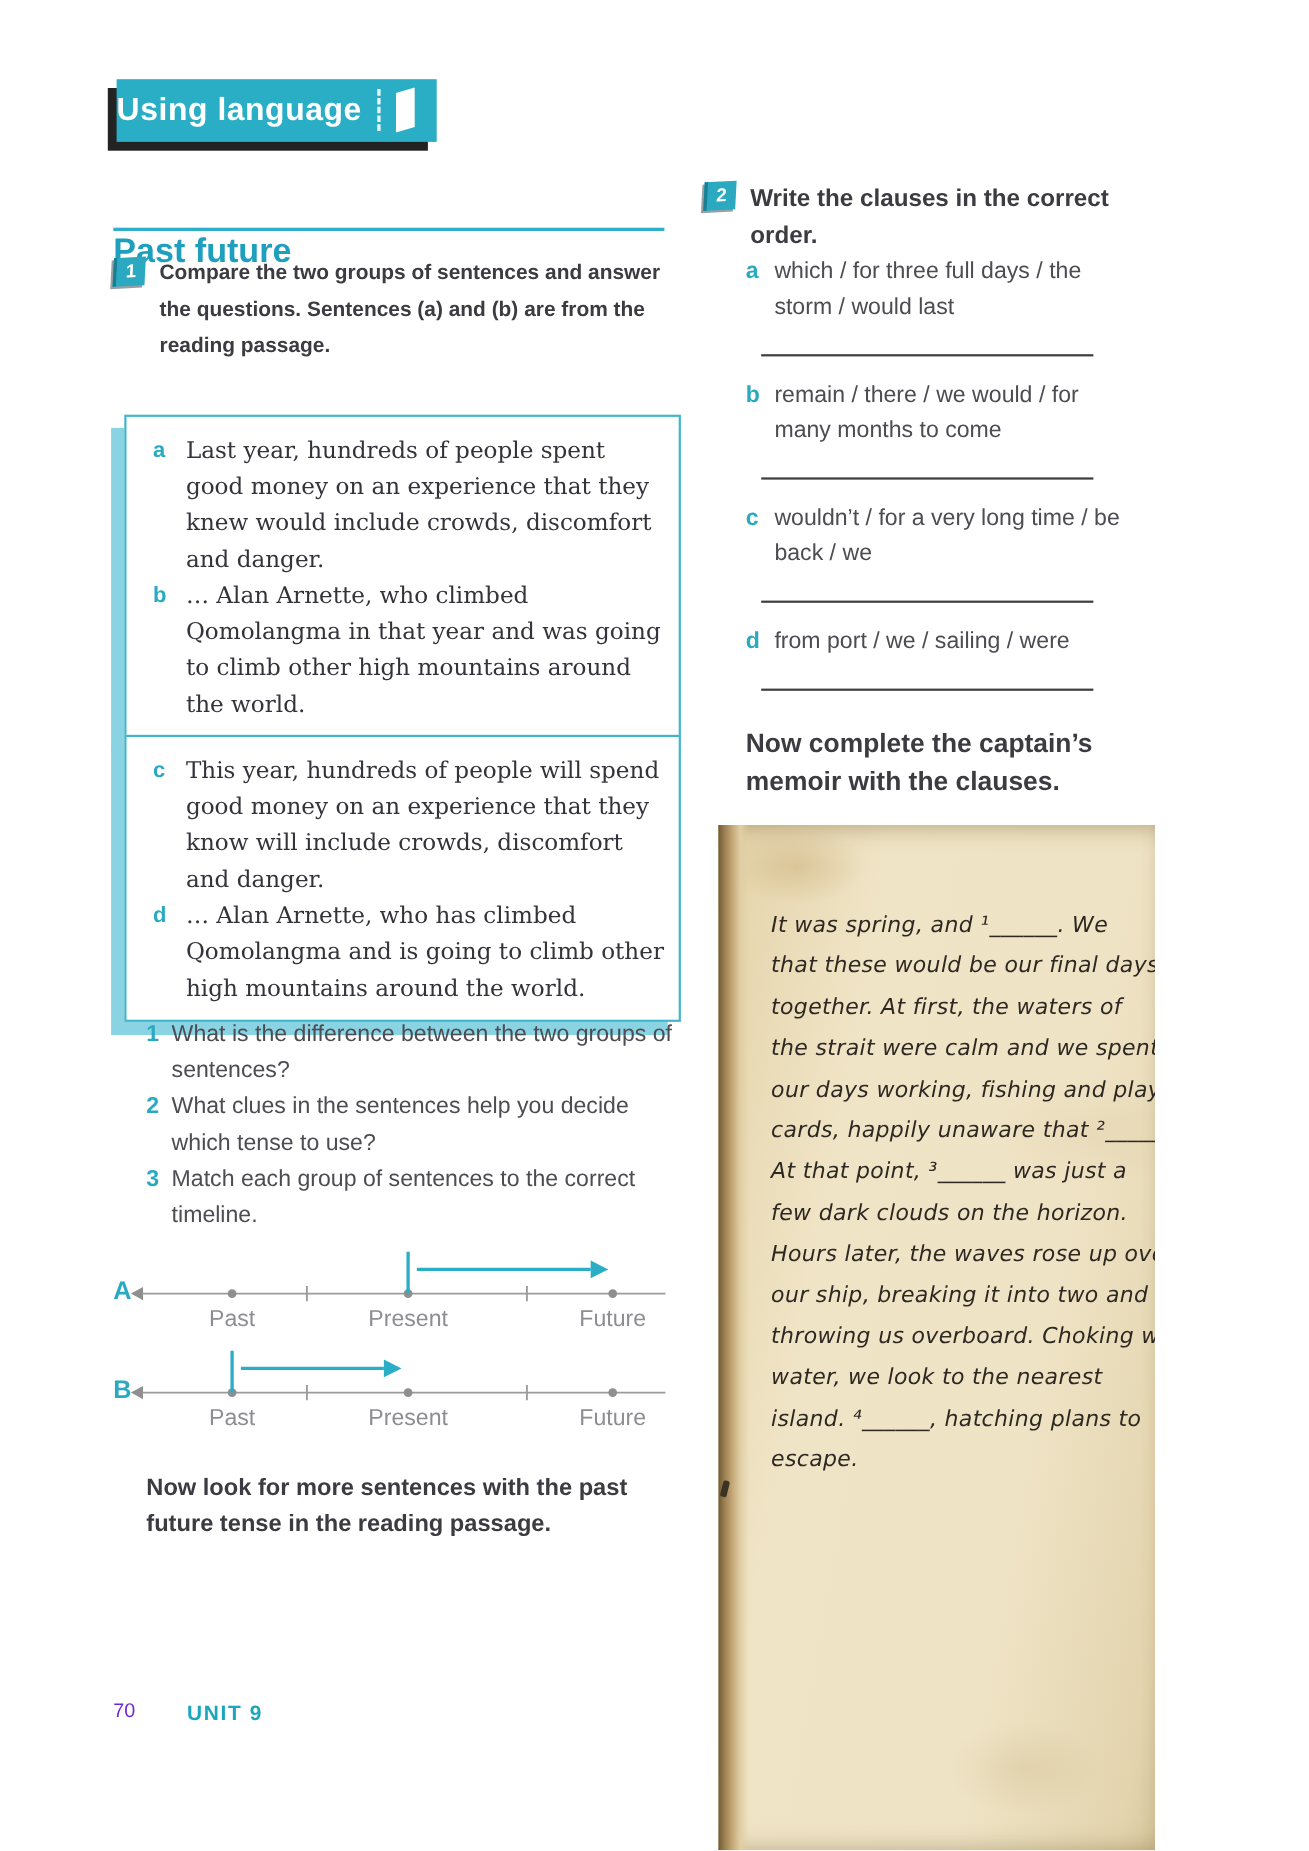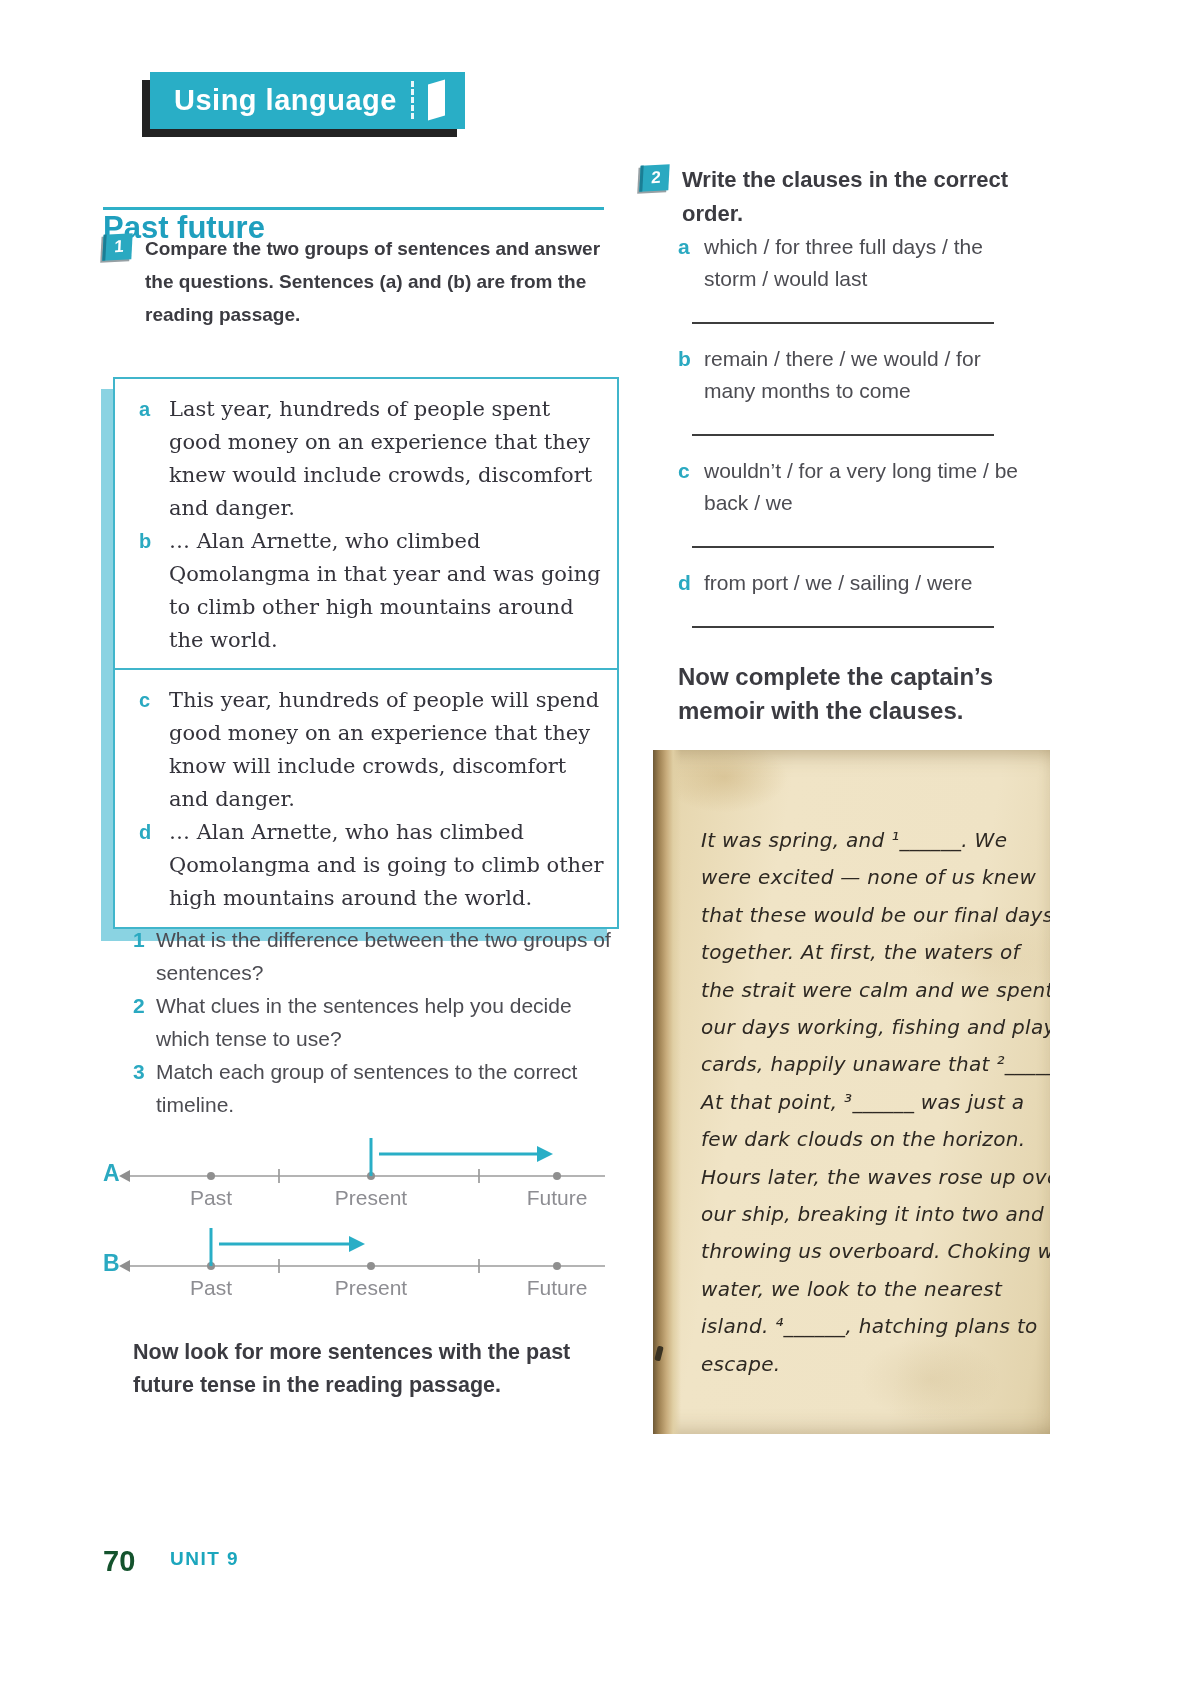--- a/index.html
+++ b/index.html
@@ -6,23 +6,22 @@
   body{
     width:1190px;height:1683px;background:#ffffff;position:relative;
     font-family:"Liberation Sans",sans-serif;color:#3c3c42;
     -webkit-font-smoothing:antialiased;
   }
   .abs{position:absolute;}
 
   
   .banner{
     left:106px;top:72px;background:#29aec6;color:#ffffff;
-    padding:9px 18px 10px 24px;display:flex;align-items:center;gap:14px;
+    padding:9px 18px 10px 0;display:flex;align-items:center;gap:14px;
     box-shadow:-8px 8px 0 #232323;
-    margin-left:44px;
   }
   .banner-title{font-size:29px;font-weight:bold;letter-spacing:.5px;}
   .banner-dash{height:38px;border-left:3px dashed rgba(255,255,255,.9);}
   .banner-flag{width:17px;height:36px;background:#ffffff;transform:skewY(-16deg);margin-right:2px;}
 
   
   .section-title{left:103px;top:162px;font-size:31px;font-weight:bold;color:#1f9fbe;margin-top:48px;}
   .section-rule{left:103px;top:207px;width:501px;height:3px;background:#2fb0c8;}
 
   
@@ -50,35 +49,35 @@
   .q-num{flex:0 0 14px;color:#2aa9c1;font-weight:bold;font-size:21px;line-height:33px;}
   .q-text{font-size:21px;line-height:33px;color:#4c4c52;}
 
   
   .tl-row{left:103px;height:86px;width:505px;}
   .tl-letter{position:absolute;left:0;top:30px;color:#2aa9c1;font-weight:bold;font-size:23px;}
   .tl-svg{position:absolute;left:14px;top:0;}
 
   
   .followup{left:133px;top:1336px;width:460px;font-size:21.5px;font-weight:bold;line-height:33px;color:#3b3b41;}
-  .page-num{left:103px;top:1545px;font-size:29px;font-weight:bold;color:#14532d;}
+  .page-num{left:103px;top:1545px;font-size:18px;font-weight:normal;color:#6d28d9;}
   .unit-label{left:170px;top:1548px;font-size:19px;font-weight:bold;letter-spacing:1.5px;color:#1ba6bd;}
 
   
   .ex2-head{left:640px;top:163px;width:390px;}
   .clauses{left:678px;top:231px;width:345px;}
   .clause-item{display:flex;gap:10px;}
   .clause-letter{flex:0 0 16px;color:#2aa9c1;font-weight:bold;font-size:21px;line-height:32px;}
   .clause-text{font-size:21px;line-height:32px;color:#4c4c52;}
   .blank-rule{height:0;border-bottom:2px solid #3d3d3d;width:302px;margin:27px 0 19px 14px;}
   .followup2{left:678px;top:660px;width:340px;font-size:24px;font-weight:bold;line-height:34px;color:#3b3b41;}
 
   
   .notebook{
-    left:653px;top:750px;width:397px;height:684px;overflow:hidden;
+    left:653px;top:750px;width:397px;height:932px;overflow:hidden;
     background:
       radial-gradient(ellipse 90px 50px at 18% 4%, rgba(176,140,72,.28), transparent 70%),
       radial-gradient(ellipse 120px 70px at 85% 30%, rgba(190,160,100,.12), transparent 70%),
       radial-gradient(ellipse 100px 60px at 70% 92%, rgba(170,140,80,.14), transparent 70%),
       linear-gradient(100deg,#cbb183 0%,#e6d6ae 5%,#f0e4c6 28%,#efe3c5 68%,#e3d4ae 94%,#d8c79e 100%);
     box-shadow:inset 0 14px 22px -14px rgba(120,95,50,.55), inset 0 -14px 22px -14px rgba(120,95,50,.45);
   }
   .notebook-spine{
     position:absolute;left:0;top:0;bottom:0;width:28px;
     background:linear-gradient(90deg,#6e5936 0%,#9c7f50 20%,#c8ac7c 48%,#e0cfa4 72%,rgba(238,224,190,0) 100%);
@@ -216,21 +215,20 @@
   <div class="blank-rule"></div>
 </div>
 
 <div class="abs followup2">Now complete the captain’s memoir with the clauses.</div>
 
 <div class="abs notebook">
   <div class="notebook-spine"></div>
   <div class="notebook-mark"></div>
   <div class="memoir">
     <div class="memoir-line">It was spring, and ¹______. We</div>
-    <div class="memoir-line">were excited — none of us knew</div>
     <div class="memoir-line">that these would be our final days</div>
     <div class="memoir-line">together. At first, the waters of</div>
     <div class="memoir-line">the strait were calm and we spent</div>
     <div class="memoir-line">our days working, fishing and playing</div>
     <div class="memoir-line">cards, happily unaware that ²______.</div>
     <div class="memoir-line">At that point, ³______ was just a</div>
     <div class="memoir-line">few dark clouds on the horizon.</div>
     <div class="memoir-line">Hours later, the waves rose up over</div>
     <div class="memoir-line">our ship, breaking it into two and</div>
     <div class="memoir-line">throwing us overboard. Choking with</div>

